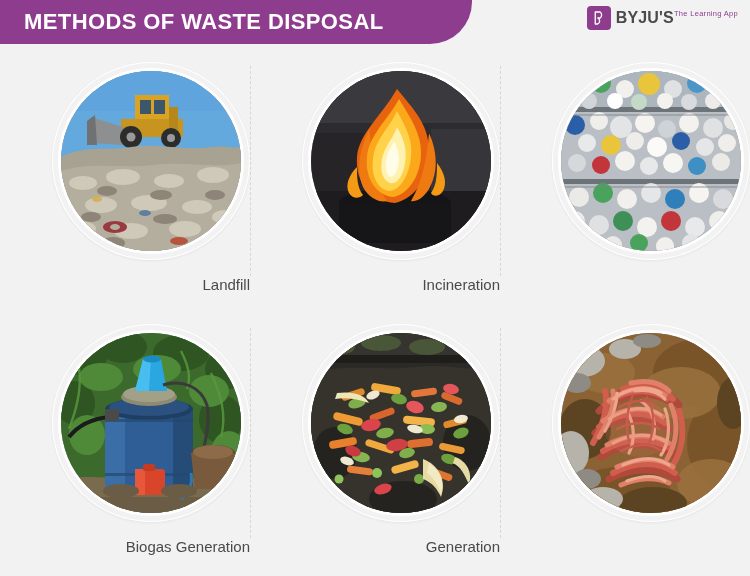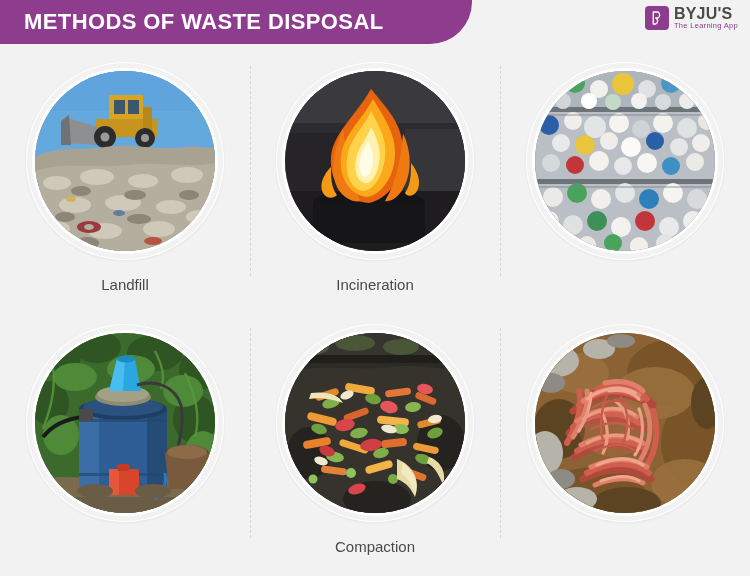--- a/index.html
+++ b/index.html
@@ -62,21 +62,21 @@
     display: flex;
     align-items: center;
     justify-content: center;
     flex: none;
   }
 
   .logo-mark svg { display: block; }
 
   .logo-wordmark {
     display: flex;
-    flex-direction: column;
+    flex-direction: row;
     line-height: 1;
   }
 
   .logo-name {
     font-size: 16px;
     font-weight: bold;
     color: #4a4a4a;
     letter-spacing: 0.2px;
   }
 
@@ -96,21 +96,21 @@
     height: 524px;
     display: grid;
     grid-template-columns: 1fr 1fr 1fr;
     grid-template-rows: 1fr 1fr;
   }
 
   .cell {
     position: relative;
     display: flex;
     flex-direction: column;
-    align-items: center;
+    align-items: flex-end;
     justify-content: flex-start;
     padding-top: 10px;
   }
 
   
   .cell.col2::before,
   .cell.col3::before {
     content: "";
     position: absolute;
     left: 0;
@@ -393,20 +393,21 @@
 
           <rect x="74" y="136" width="30" height="26" rx="3" fill="#d9452a"></rect>
           <rect x="74" y="136" width="10" height="26" fill="#e8573a"></rect>
           <rect x="82" y="131" width="12" height="7" rx="2" fill="#c43a22"></rect>
 
           <ellipse cx="60" cy="158" rx="18" ry="7" fill="#6b5d45"></ellipse>
           <ellipse cx="118" cy="158" rx="18" ry="7" fill="#6b5d45"></ellipse>
         </svg>
       </div>
     </div>
+    <div class="caption">Biogas Generation</div>
   </div>
 
   <div class="cell col2">
     <div class="photo-ring">
       <div class="photo">
         <svg viewBox="0 0 180 180" preserveAspectRatio="xMidYMid slice" aria-hidden="true">
           <rect x="0" y="0" width="180" height="180" fill="#2c2a26"></rect>
           <rect x="0" y="0" width="180" height="22" fill="#35342e"></rect>
           <g fill="#4d5a3a" opacity="0.9">
             <ellipse cx="26" cy="14" rx="18" ry="8"></ellipse>
@@ -470,21 +471,21 @@
           <path d="M144 124 C 156 128, 162 140, 158 152 C 154 142, 150 134, 142 130 Z" fill="#e6dba4"></path>
           <g fill="#efe9d2">
             <ellipse cx="62" cy="62" rx="7" ry="4" transform="rotate(-22 62 62)"></ellipse>
             <ellipse cx="104" cy="96" rx="8" ry="4" transform="rotate(14 104 96)"></ellipse>
             <ellipse cx="150" cy="86" rx="7" ry="4" transform="rotate(-10 150 86)"></ellipse>
             <ellipse cx="36" cy="128" rx="7" ry="4" transform="rotate(18 36 128)"></ellipse>
           </g>
         </svg>
       </div>
     </div>
-    <div class="caption">Compaction</div>
+    <div class="caption">Generation</div>
   </div>
 
   <div class="cell col3">
     <div class="photo-ring">
       <div class="photo">
         <svg viewBox="0 0 180 180" preserveAspectRatio="xMidYMid slice" aria-hidden="true">
           <rect x="0" y="0" width="180" height="180" fill="#8a6234"></rect>
           <g fill="#7a5429">
             <ellipse cx="140" cy="40" rx="48" ry="34"></ellipse>
             <ellipse cx="160" cy="110" rx="34" ry="44"></ellipse>

